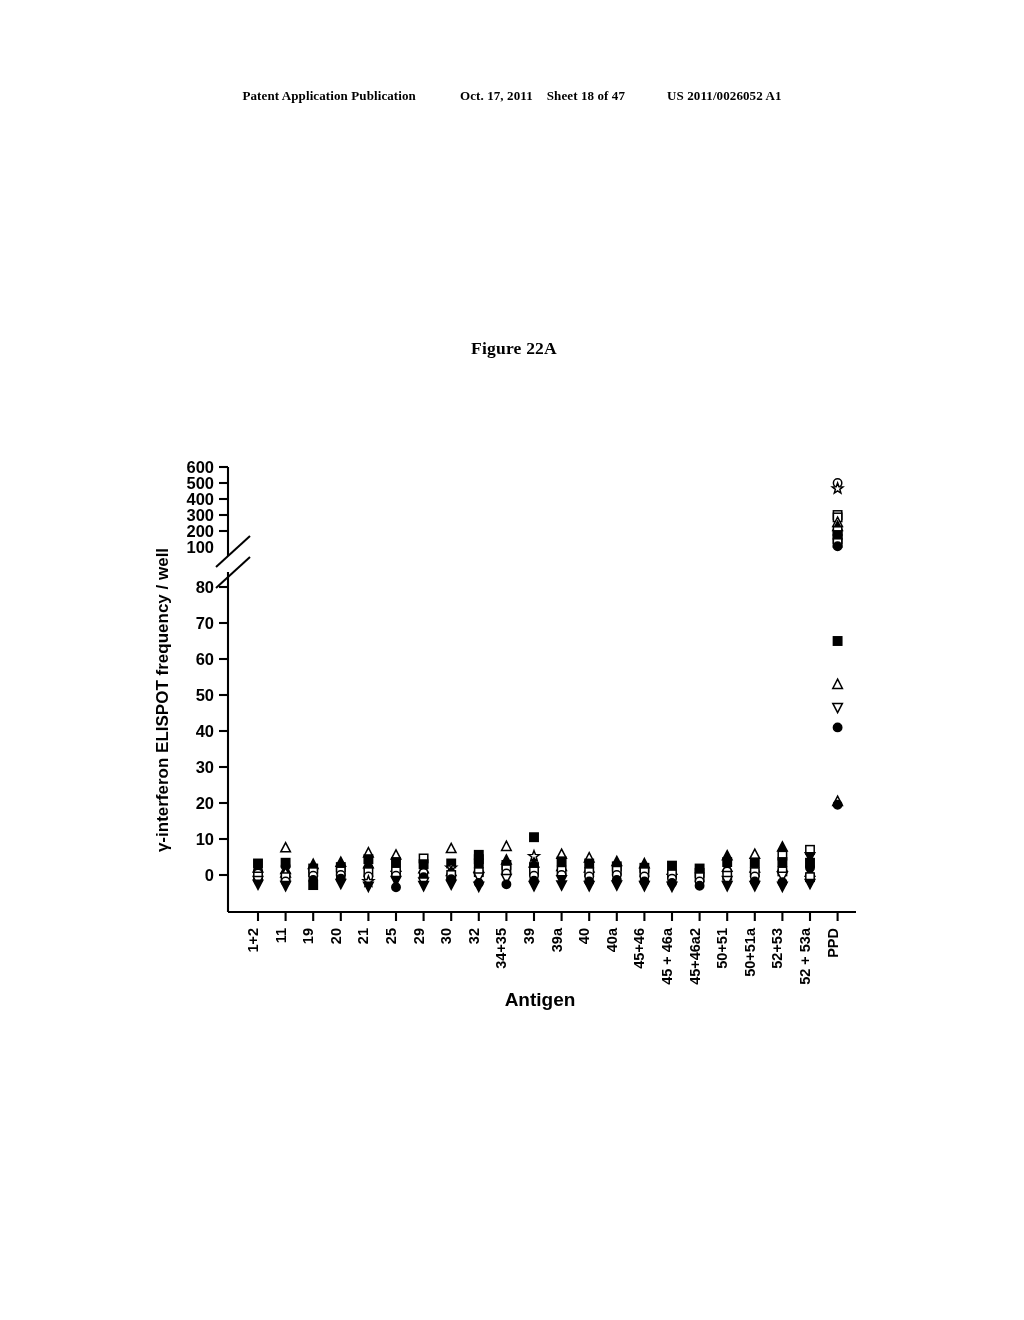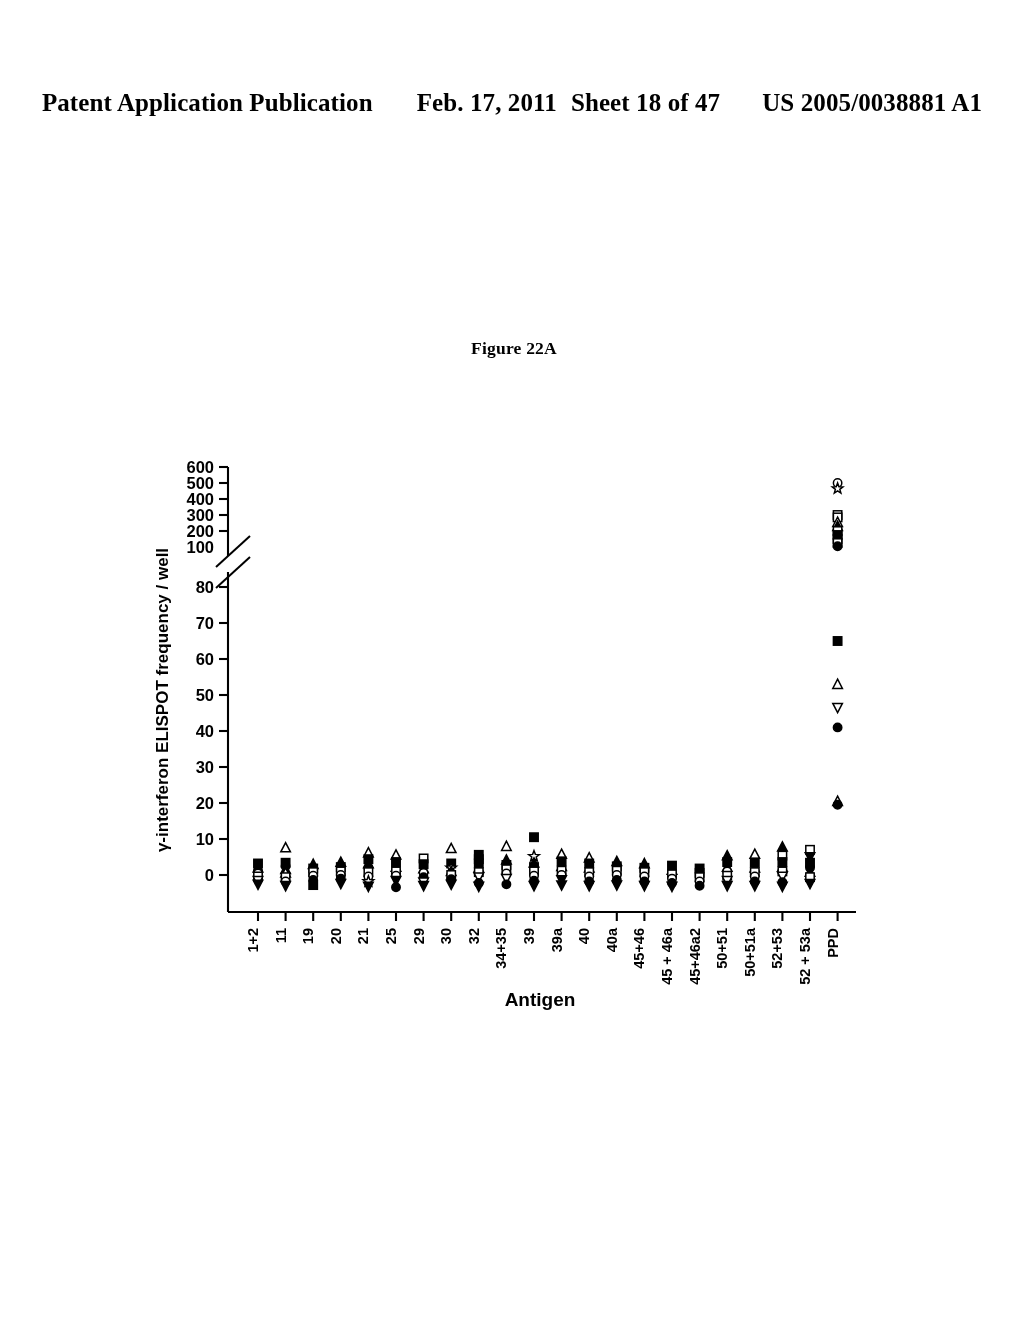--- a/index.html
+++ b/index.html
@@ -17,25 +17,25 @@
   }
 
   
   #patent-header {
     position: absolute;
     left: 0;
     top: 88px;
     width: 1024px;
     height: 30px;
     display: flex;
-    align-items: center;
+    align-items: flex-start;
     justify-content: center;
     font-family: "Liberation Serif", serif;
     font-weight: bold;
-    font-size: 25px;
+    font-size: 13px;
     letter-spacing: 0.1px;
     white-space: nowrap;
   }
   #patent-header .h-pub   { margin-right: 44px; }
   #patent-header .h-date  { margin-right: 14px; }
   #patent-header .h-sheet { margin-right: 42px; }
 
   
   #figure-title {
     position: absolute;
@@ -91,23 +91,23 @@
   .breakline { stroke: #000; stroke-width: 2.0; }
   .mk { stroke: #000; stroke-width: 1.5; }
   .mk-open { fill: #ffffff; }
   .mk-fill { fill: #000000; }
 </style>
 </head>
 <body>
 
 <div id="patent-header">
   <span class="h-pub">Patent Application Publication</span>
-  <span class="h-date">Feb. 17, 2011</span>
+  <span class="h-date">Oct. 17, 2011</span>
   <span class="h-sheet">Sheet 18 of 47</span>
-  <span class="h-num">US 2005/0038881 A1</span>
+  <span class="h-num">US 2011/0026052 A1</span>
 </div>
 
 <div id="figure-title">
   <span>Figure 22A</span>
 </div>
 
 <div id="chart-area">
   <svg id="chart-svg" width="1024" height="1320">
     <g id="g-yaxis">
         <line x1="228" y1="912" x2="228" y2="572" class="axisline"></line>

